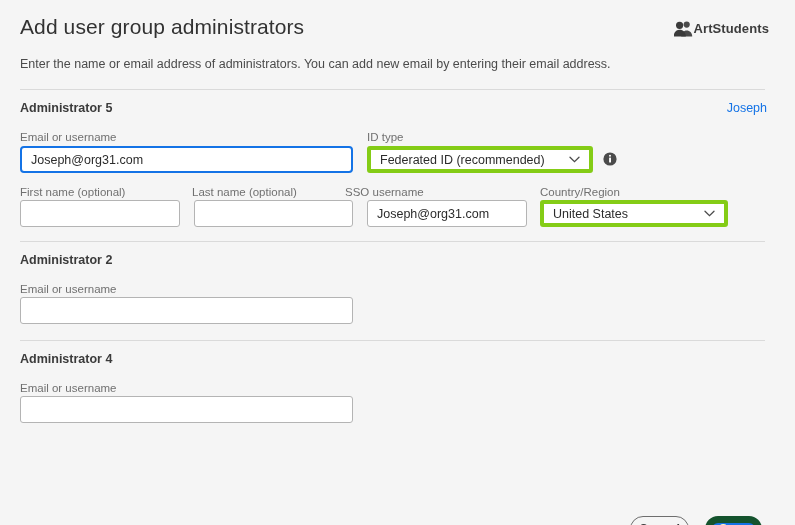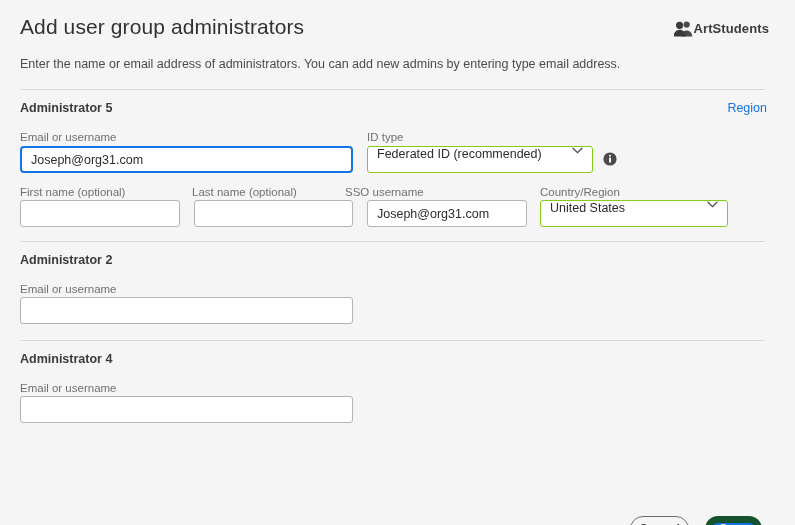--- a/index.html
+++ b/index.html
@@ -110,24 +110,24 @@
   .text-input.focused {
     border: 2px solid #1473e6;
     border-radius: 4px;
   }
 
   .select-box {
     position: absolute;
     box-sizing: border-box;
     height: 27px;
     background: #ffffff;
-    border: 1px solid #84cc16;
+    border: 4px solid #84cc16;
     border-radius: 3px;
     display: flex;
-    align-items: flex-start;
+    align-items: center;
     padding: 0 9px;
     cursor: pointer;
   }
   .select-value {
     font-size: 12.5px;
     color: #2c2c2c;
     flex: 1;
     white-space: nowrap;
     overflow: hidden;
   }
@@ -168,38 +168,38 @@
     color: #fef9c3;
   }
 </style>
 </head>
 <body>
 
 <div class="page">
 
   <div class="header">
     <div class="page-title">Add user group administrators</div>
-    <div class="page-subtitle">Enter the name or email address of administrators. You can add new admins by entering type email address.</div>
+    <div class="page-subtitle">Enter the name or email address of administrators. You can add new email by entering their email address.</div>
 
     <div class="brand">
       <span class="people-icon">
         <svg width="20" height="17" viewBox="0 0 20 17">
           <circle cx="12.7" cy="4.6" r="3.1" fill="#4a4a4a"></circle>
           <path d="M7.2 16.5c0-3.6 2.5-5.9 5.5-5.9s5.5 2.3 5.5 5.9z" fill="#4a4a4a"></path>
           <circle cx="5.6" cy="5.3" r="3.6" fill="#3a3a3a"></circle>
           <path d="M-0.4 16.5c0-4.1 2.8-6.7 6.1-6.7s6.1 2.6 6.1 6.7z" fill="#3a3a3a"></path>
         </svg>
       </span>
       <span class="brand-name">ArtStudents</span>
     </div>
   </div>
 
   <div class="divider" style="top:89px;"></div>
   <div class="section-title" style="top:101px;">Administrator 5</div>
-  <div class="remove-link" style="top:101px;">Region</div>
+  <div class="remove-link" style="top:101px;">Joseph</div>
 
   <div class="field-label" style="left:20px; top:130px;">Email or username</div>
   <input class="text-input focused" style="left: 20px; top: 146px; width: 333px;" value="Joseph@org31.com">
 
   <div class="field-label" style="left:367px; top:130px;">ID type</div>
   <div class="select-box" style="left:367px; top:146px; width:226px;">
     <span class="select-value">Federated ID (recommended)</span>
     <span class="chev">
       <svg width="11" height="7" viewBox="0 0 11 7">
           <path d="M1 1.2L5.5 5.6L10 1.2" stroke="#4b4b4b" stroke-width="1.3" fill="none" stroke-linecap="round"></path>

